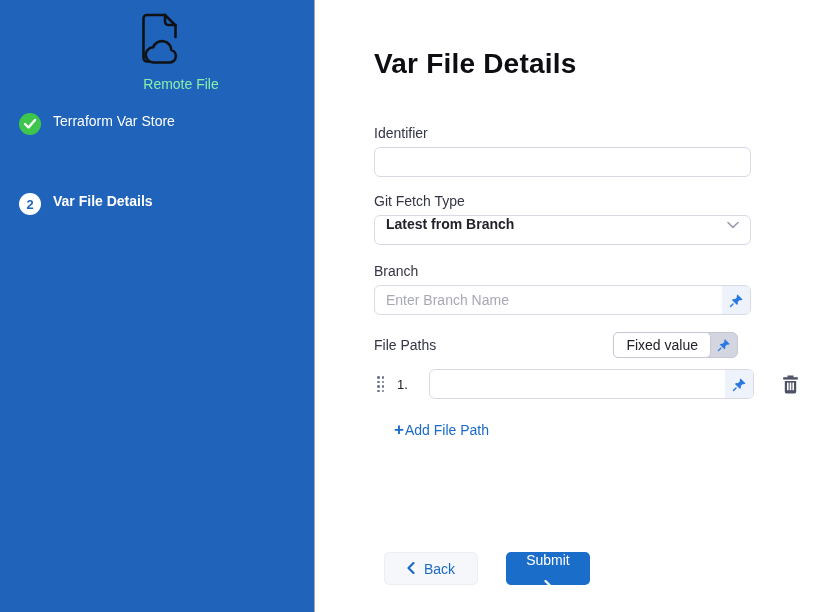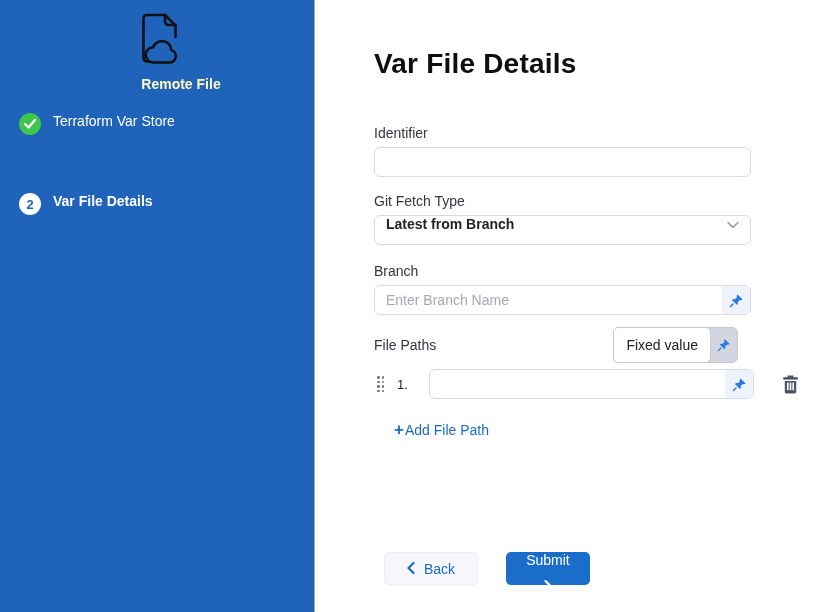--- a/index.html
+++ b/index.html
@@ -11,21 +11,21 @@
   }
   .app { display:flex; width:836px; height:612px; }
 
   
   .sidebar {
     width:315px; height:612px; background:#1f63ba;
     border-right:1px solid #a8a8a8; flex:0 0 315px;
   }
   .sidebar-header { padding-top:12px; text-align:center; }
   .wizard-icon { display:inline-block; }
-  .wizard-label { color:#fef9c3; font-size:14px; font-weight:700; margin-top:6px;padding-left:48px; }
+  .wizard-label { color:#86efac; font-size:14px; font-weight:400; margin-top:6px;padding-left:48px; }
 
   .steps { margin-top:21px; }
   .step {
     display:flex; align-items:flex-start; gap:12px;
     padding:0 19px; margin-bottom:58px; cursor:pointer;
   }
   .step-label { color:#ffffff; font-size:14px; }
   .step.active .step-label { font-weight:700; }
   .badge {
     width:22px; height:22px; border-radius:50%; flex:0 0 22px;
@@ -59,21 +59,21 @@
     background:#eef2fb; border-radius:0 5px 5px 0;
     display:flex; align-items:center; justify-content:center; cursor:pointer;
   }
 
   
   .filepaths-header {
     width:377px; margin-top:16px; display:flex; align-items:center;
     justify-content:space-between; height:28px;
   }
   .fixed-value {
-    display:flex; height:36px; margin-right:13px; border-radius:6px;
+    display:flex; height:26px; margin-right:13px; border-radius:6px;
     background:#d3d6e0; border:1px solid #c4c7d4; cursor:pointer;
   }
   .fv-text {
     background:#ffffff; border:1px solid #c4c7d4; border-radius:5px; margin:-1px;
     padding:0 12px; display:flex; align-items:center; font-size:14px; color:#22222a;
   }
   .fv-pin { width:27px; display:flex; align-items:center; justify-content:center; }
 
   .filepath-row { display:flex; align-items:center; margin-top:10px; }
   .drag-handle {

